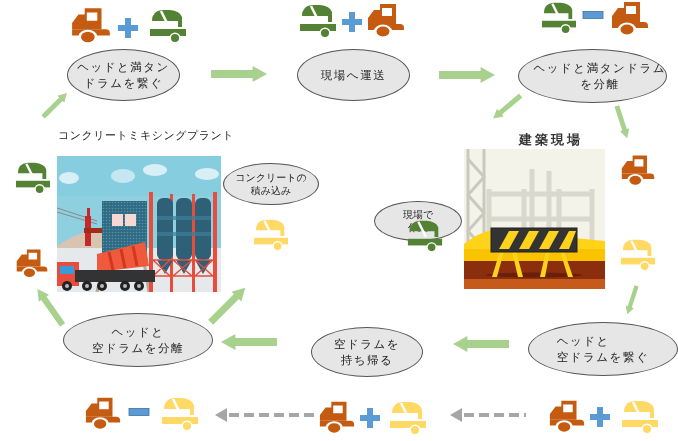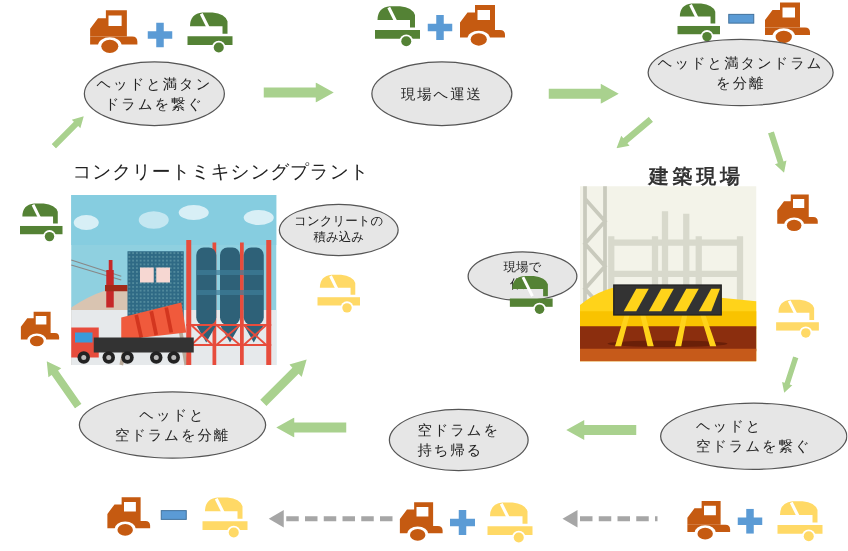--- a/index.html
+++ b/index.html
@@ -4,22 +4,22 @@
 <style>
   html, body { margin:0; padding:0; background:#ffffff; }
   body { width:678px; height:441px; position:relative; overflow:hidden;
          font-family:"DejaVu Sans", sans-serif; color:#222; }
   .abs { position:absolute; }
   .ellipse { position:absolute; background:#e6e6e6; border:1px solid #555;
              border-radius:50%; display:flex; align-items:center; justify-content:center;
              text-align:center; font-size:11.5px; line-height:16px; letter-spacing:1.5px; color:#222; }
   .ellipse.small { font-size:10px; line-height:13px; letter-spacing:0;text-align:center; }
   .ellipse span { white-space:pre-line; }
-  .heading { position:absolute; font-size:15px; color:#222; letter-spacing:0.5px; }
-  .heading.site { font-size:16px; font-weight:bold; color:#333; letter-spacing:3px;font-family:Liberation Serif, serif; }
+  .heading { position:absolute; font-size:11px; color:#222; letter-spacing:0.5px; }
+  .heading.site { font-size:13px; font-weight:bold; color:#333; letter-spacing:3px;font-family:Liberation Serif, serif; }
   svg { position:absolute; overflow:visible; }
 </style>
 </head>
 <body>
 
 <svg width="0" height="0" style="position:absolute">
   <defs>
     <symbol id="sym-head" viewBox="0 0 40 36">
       <path d="M14 2 H30 V22 H2 V16 L8 8 H14 Z M16 6 V14 H26 V6 Z" fill="currentColor" fill-rule="evenodd"></path>
       <path d="M2 22 H34 Q38 22 38 26 V28 H2 Z" fill="currentColor"></path>
@@ -83,30 +83,30 @@
     </svg>
 </div>
 
 <div class="ellipse" style="left:67px;top:49px;width:111px;height:50px;justify-content:center;">
   <span>ヘッドと満タン
 ドラムを繋ぐ</span>
 </div>
 <div class="ellipse" style="left:297px;top:49px;width:111px;height:50px;">
   <span>現場へ運送</span>
 </div>
-<div class="ellipse" style="left:518px;top:31px;width:147px;height:52px;">
+<div class="ellipse" style="left:518px;top:49px;width:147px;height:52px;justify-content:flex-end;">
   <span>ヘッドと満タンドラム
 を分離</span>
 </div>
 <div class="ellipse" style="left:528px;top:322px;width:148px;height:52px;">
   <span style="text-align:left">ヘッドと
 空ドラムを繋ぐ</span>
 </div>
 <div class="ellipse" style="left:311px;top:327px;width:110px;height:48px;">
-  <span style="text-align:left">空ドラムを
+  <span style="text-align:center">空ドラムを
 持ち帰る</span>
 </div>
 <div class="ellipse" style="left:63px;top:313px;width:148px;height:52px;">
   <span>ヘッドと
 空ドラムを分離</span>
 </div>
 
 <div class="ellipse small" style="left:223px;top:163px;width:94px;height:40px;">
   <span>コンクリートの
 積み込み</span>

